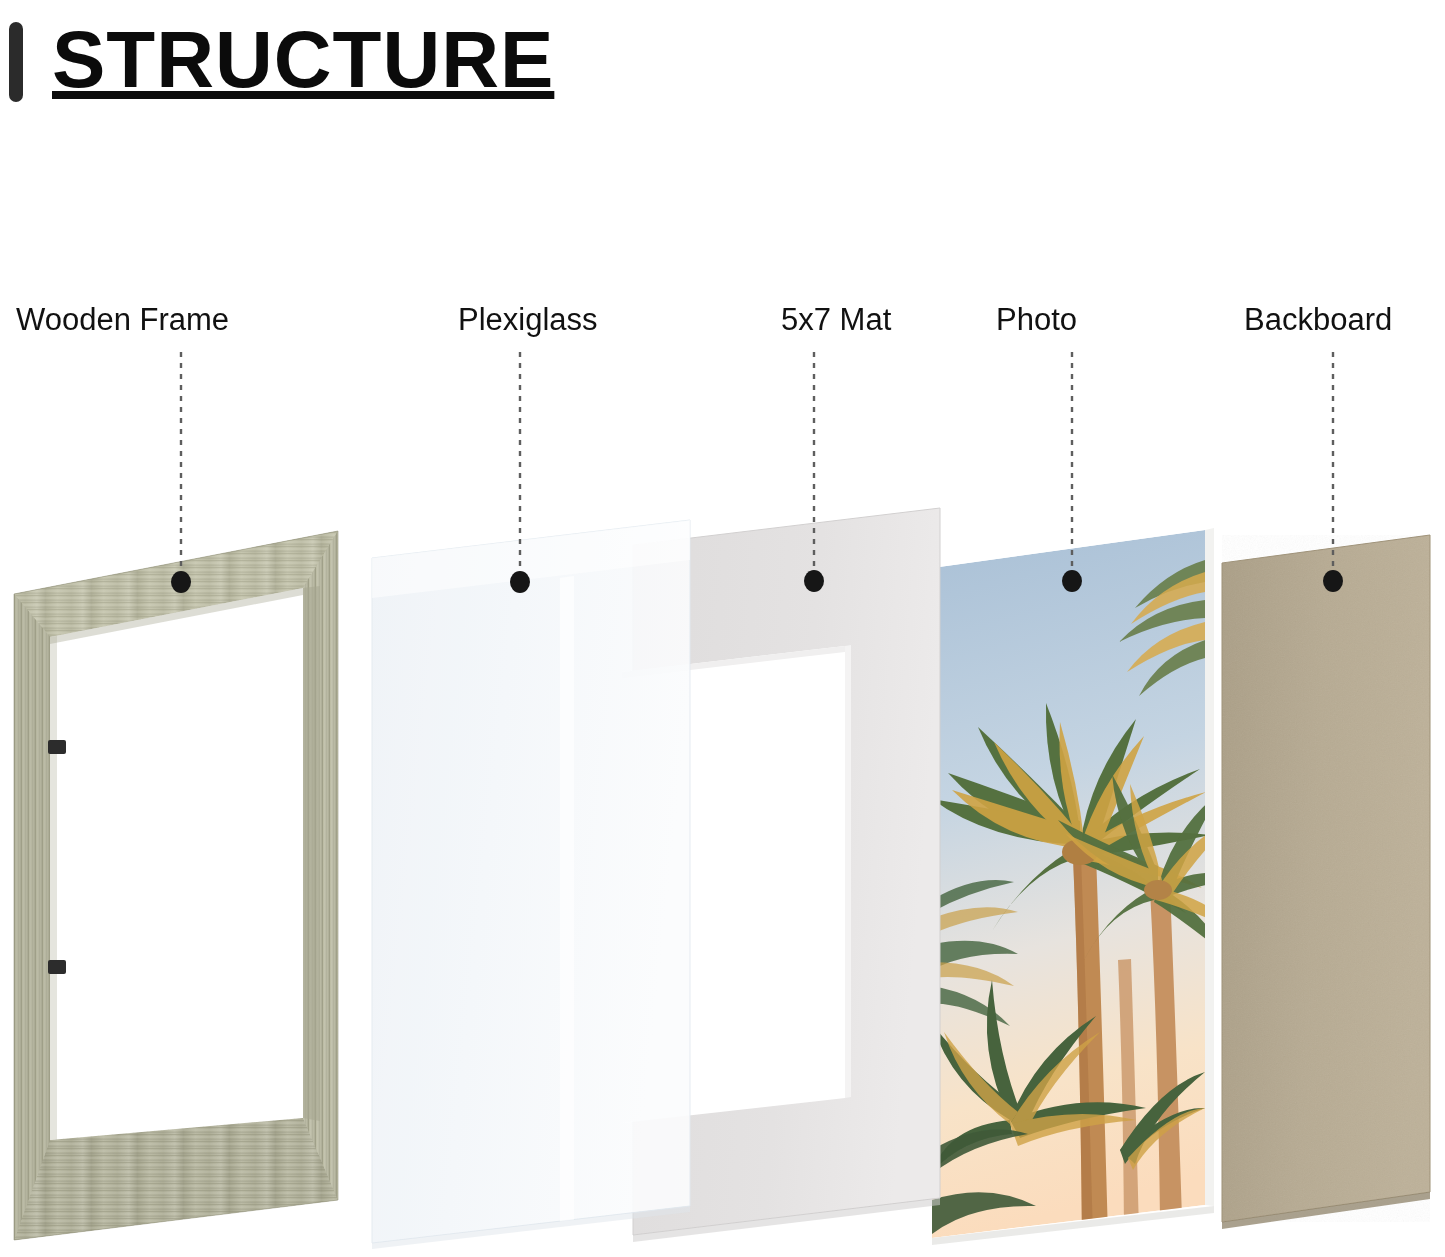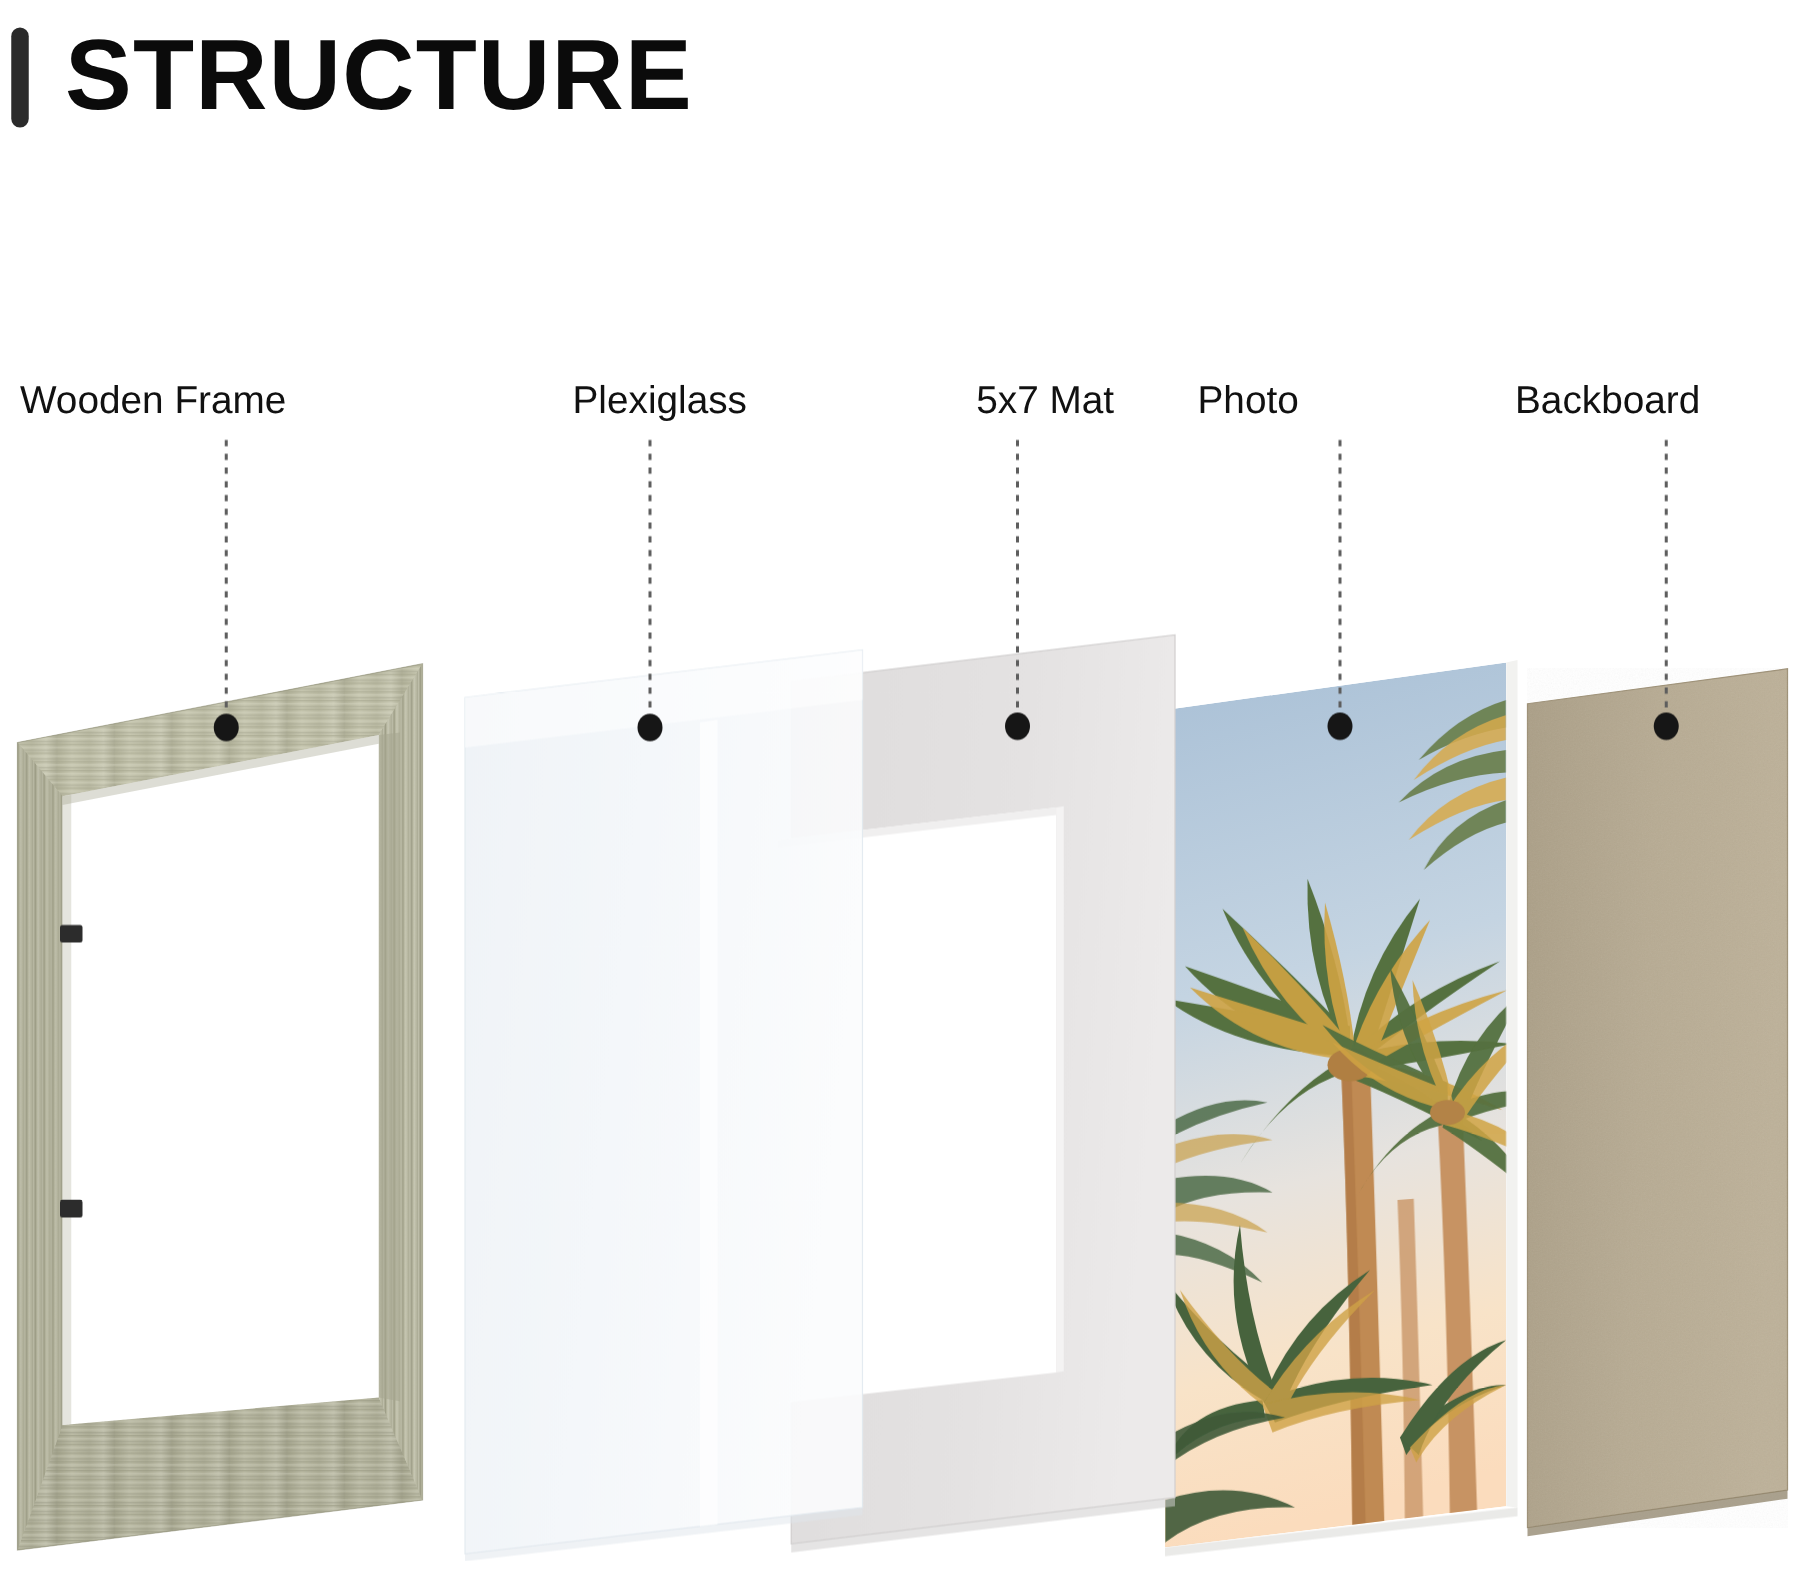--- a/index.html
+++ b/index.html
@@ -4,43 +4,43 @@
 <style>
   html,body{margin:0;padding:0;background:#ffffff;}
   body{width:1445px;height:1257px;position:relative;overflow:hidden;
        font-family:"Liberation Sans","DejaVu Sans",sans-serif;}
 
   
   #title-block{position:absolute;left:0;top:0;width:100%;height:130px;}
   #accent-bar{position:absolute;left:9px;top:22px;width:14px;height:80px;
               background:#2b2b2b;border-radius:7px;}
   #page-title{position:absolute;left:52px;top:8px;font-size:80px;font-weight:bold;
-              letter-spacing:1px;color:#0b0b0b;line-height:104px;white-space:nowrap;}
+              letter-spacing:1px;color:#0b0b0b;line-height:104px;white-space:nowrap;text-decoration:underline;}
 
   
   .layer-label{position:absolute;top:296px;font-size:31px;color:#111;
                white-space:nowrap;line-height:48px;}
 
   
   #stack{position:absolute;left:0;top:0;width:1445px;height:1257px;}
   #stack svg{position:absolute;left:0;top:0;}
 </style>
 </head>
 <body>
 
 <div id="title-block">
   <div id="accent-bar"></div>
   <div id="page-title">STRUCTURE</div>
 </div>
 
 <div class="layer-label" style="left:16px">Wooden Frame</div>
 <div class="layer-label" style="left:458px">Plexiglass</div>
 <div class="layer-label" style="left:781px">5x7 Mat</div>
-<div class="layer-label" style="left:958px">Photo</div>
-<div class="layer-label" style="left:1212px">Backboard</div>
+<div class="layer-label" style="left:996px">Photo</div>
+<div class="layer-label" style="left:1244px">Backboard</div>
 
 <div id="stack">
 <svg width="1445" height="1257" viewBox="0 0 1445 1257">
   <defs>
 
     <linearGradient id="woodBase" x1="0" y1="0" x2="1" y2="0">
       <stop offset="0%" stop-color="#a8a890"></stop>
       <stop offset="25%" stop-color="#c3c3ad"></stop>
       <stop offset="55%" stop-color="#b2b29b"></stop>
       <stop offset="80%" stop-color="#c8c8b4"></stop>

